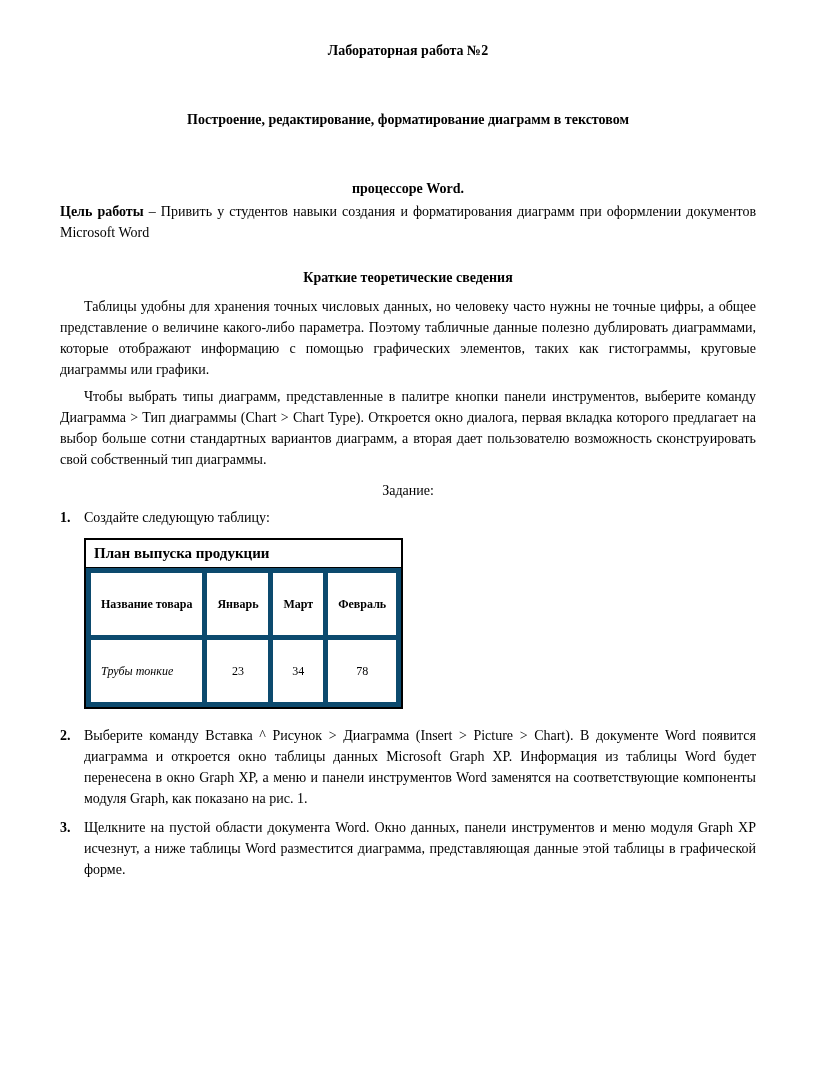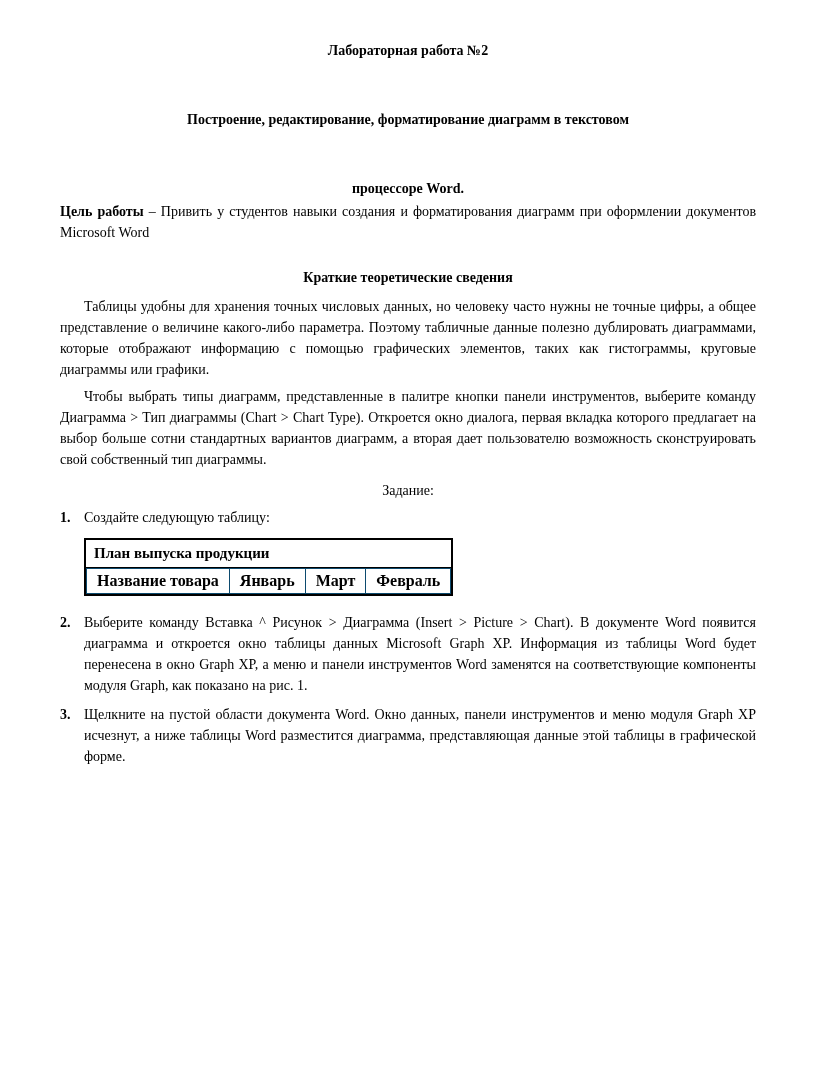--- a/index.html
+++ b/index.html
@@ -99,24 +99,24 @@
       border-bottom: 1px solid #000;
       background: #fff;
     }
 
     .inner-table {
       border-collapse: collapse;
       width: 100%;
     }
 
     .inner-table th, .inner-table td {
-      border: 1px solid #0c4a6e;
-      padding: 0 10px;
+      border: 5px solid #0c4a6e;
+      padding: 22px 10px;
       text-align: center;
-      font-size: 16px;
+      font-size: 12px;
     }
 
     .inner-table th {
       font-weight: bold;
     }
 
     .inner-table td.name-col {
       text-align: left;
       font-style: italic;
     }
@@ -152,20 +152,26 @@
     <table class="inner-table">
       <thead>
         <tr>
           <th>Название товара</th>
           <th>Январь</th>
           <th>Март</th>
           <th>Февраль</th>
         </tr>
       </thead>
       <tbody>
+        <tr>
+          <td class="name-col">Трубы тонкие</td>
+          <td>23</td>
+          <td>34</td>
+          <td>78</td>
+        </tr>
       </tbody>
     </table>
   </div>
 </div>
 
 <ol class="task-list" style="margin-top:0;">
   <li>
     <span class="num">2.</span>
     <span class="content">Выберите команду Вставка ^ Рисунок &gt; Диаграмма (Insert &gt; Picture &gt; Chart). В документе Word появится диаграмма и откроется окно таблицы данных Microsoft Graph XP. Информация из таблицы Word будет перенесена в окно Graph XP, а меню и панели инструментов Word заменятся на соответствующие компоненты модуля Graph, как показано на рис. 1.</span>
   </li>

